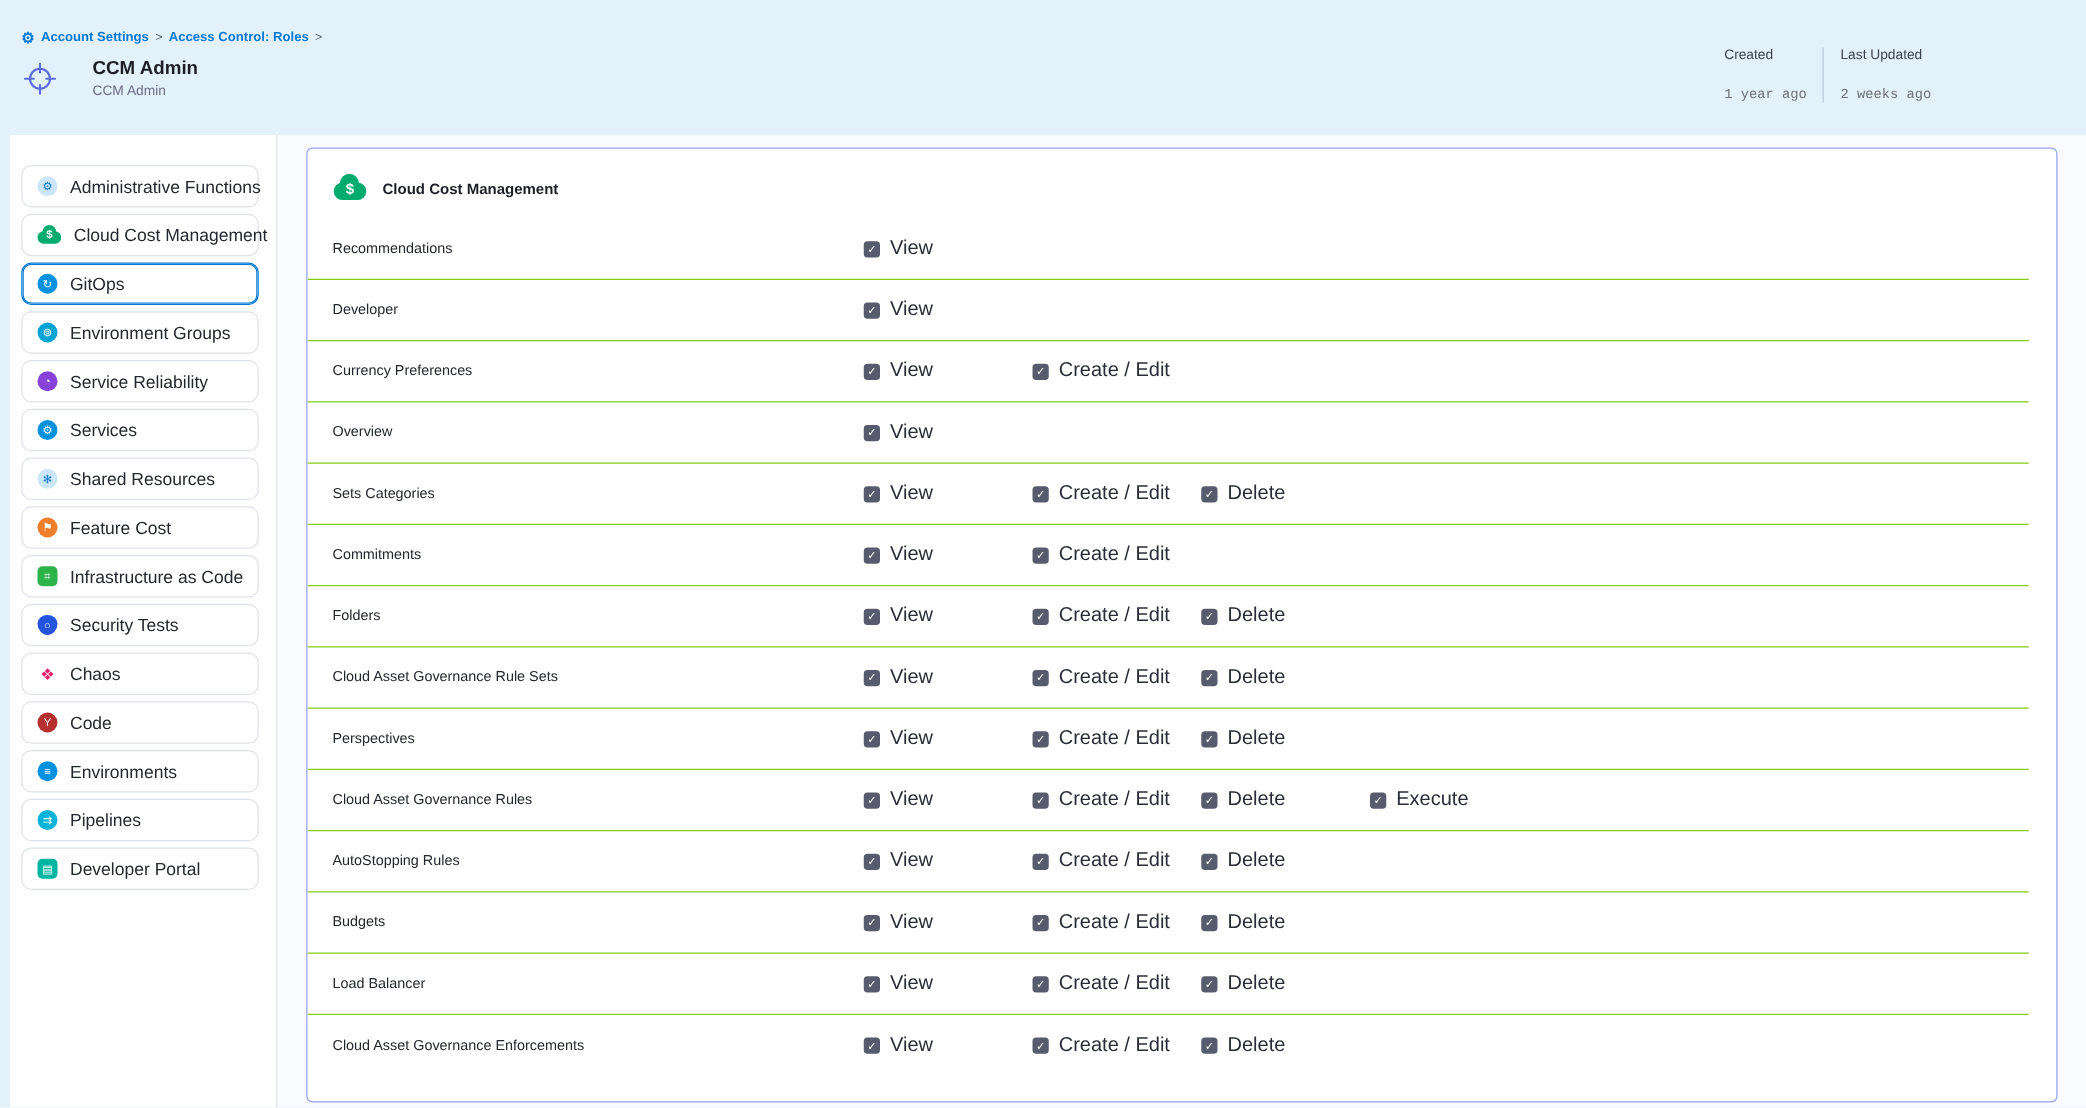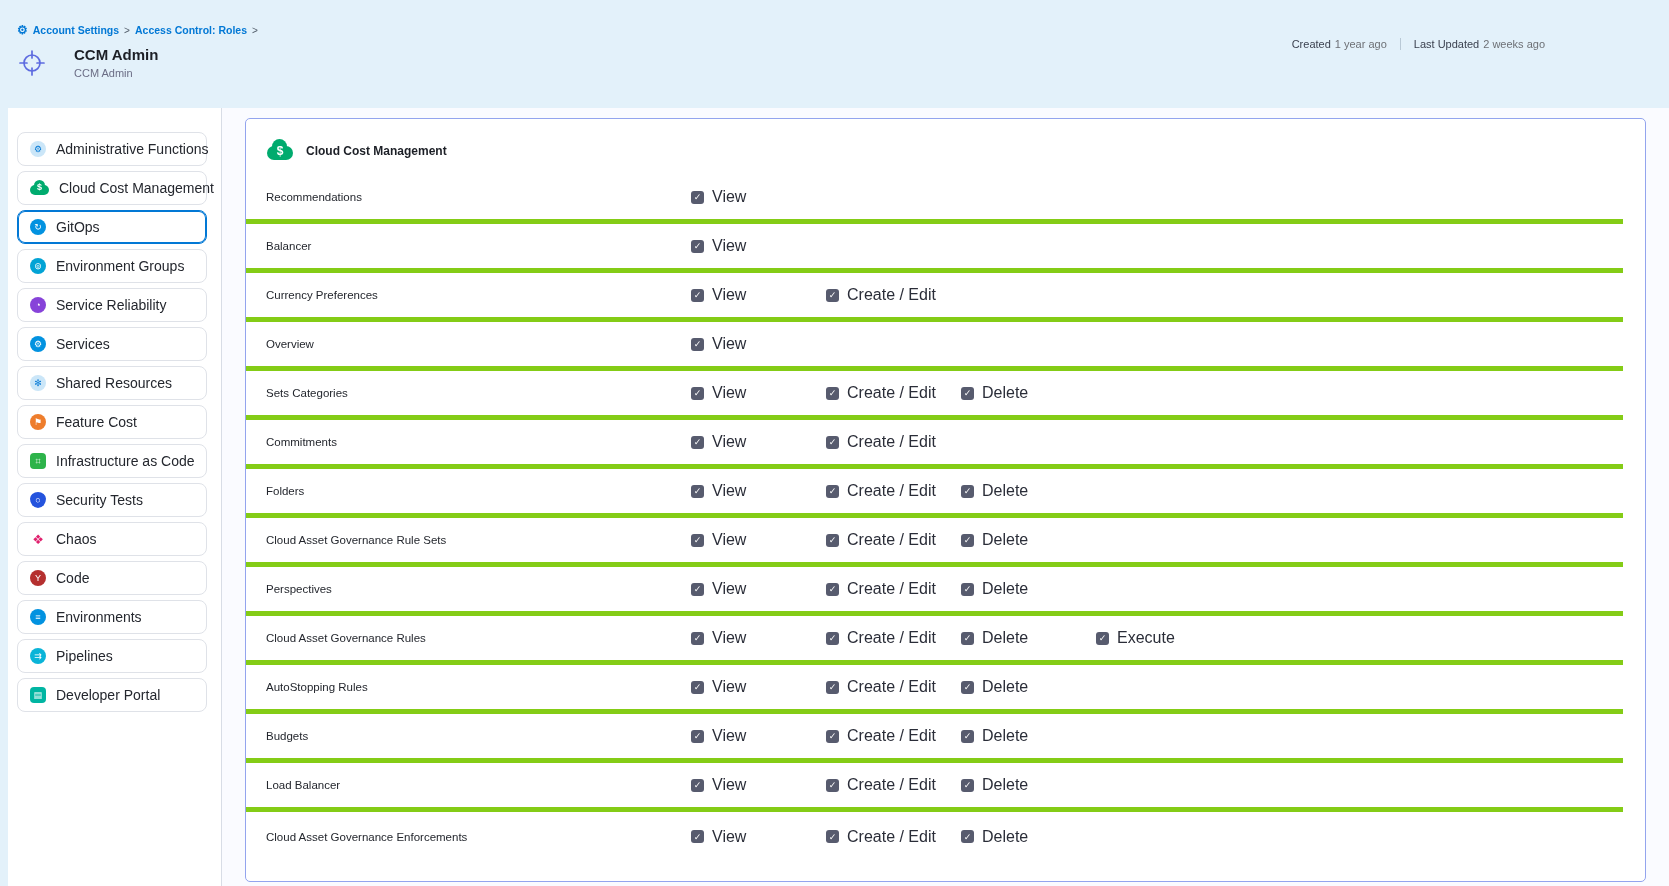--- a/index.html
+++ b/index.html
@@ -10,23 +10,23 @@
   .page-header { height:108px; position:relative; padding:24px 0 0 17px; background:#e3f1fa; }
   .breadcrumb { display:flex; align-items:center; gap:5px; font-size:10.5px; font-weight:600; }
   .breadcrumb .crumb { color:#0278d5; cursor:pointer; }
   .breadcrumb .sep { color:#55606c; font-weight:400; font-size:10px; }
   .breadcrumb .bc-gear { color:#0278d5; font-size:12px; line-height:1; }
   .title-block { display:flex; align-items:center; gap:27px; margin-top:10px; }
   .role-icon { width:30px; height:30px; display:flex; align-items:center; justify-content:center; }
   .role-title { font-size:15px; font-weight:700; color:#1c1f26; }
   .role-subtitle { font-size:11px; color:#6b6d85; margin-top:4px; }
   .meta { position:absolute; top:38px; right:124px; display:flex; align-items:stretch; }
-  .meta-col { display:flex; flex-direction:row; gap:4px; }
+  .meta-col { display:flex; flex-direction:column; gap:20px; }
   .meta-label { font-size:11px; color:#3c4250; }
-  .meta-value { font-size:11px; color:#6d7075; }
+  .meta-value { font-size:11px; color:#6d7075;font-family:Liberation Mono, monospace; }
   .meta-divider { width:1px; background:#b9c9d6; margin:0 13px; }
 
   
   .content { display:flex; height:778px; }
   .sidebar { width:214px; margin-left:8px; background:#ffffff; border-right:1px solid #d8dde6;
     padding:24px 14px 0 9px; }
   .side-item { height:34px; border:1px solid #dfe2e8; border-radius:8px; background:#fff;
     display:flex; align-items:center; gap:10px; padding-left:12px; margin-bottom:5px; cursor:pointer; }
   .side-item.selected { border:1px solid #0278d5; box-shadow:0 0 0 1px #0278d5 inset; }
   .side-label { font-size:14px; color:#24272e; white-space:nowrap; }
@@ -52,21 +52,21 @@
   .icon-lg.cloud { width:26px; height:14px; border-radius:8px; position:relative; margin-top:4px;
     display:inline-flex; flex:0 0 auto; }
   .icon-lg.cloud .bump { position:absolute; left:5px; top:-7px; width:15px; height:15px;
     border-radius:50%; background:inherit; }
   .icon-lg.cloud .sym { position:absolute; left:0; right:0; top:-5px; bottom:0; z-index:1;
     display:flex; align-items:center; justify-content:center;
     font-size:12px; font-weight:700; font-style:normal; color:#fff; }
   .panel-title { font-size:12px; font-weight:700; color:#1c1f26; }
 
   .perm-row { height:49px; display:flex; align-items:center; margin-right:22px;
-    border-bottom:5px solid #84cc16; }
+    border-bottom:1px solid #84cc16; }
   .perm-row:last-child { border-bottom:none; }
   .resource-cell { width:445px; padding-left:20px; font-size:11.5px; color:#24272e; }
   .perm-cell { width:135px; display:flex; align-items:center; gap:8px; }
   .checkbox { width:13px; height:13px; border-radius:3px; background:#575b6e; color:#fff;
     font-size:9px; display:flex; align-items:center; justify-content:center; cursor:pointer; }
   .perm-label { font-size:16px; color:#2a2d38; }
 </style>
 </head>
 <body>
 
@@ -188,21 +188,21 @@
       </div>
       <div id="perm-rows">
           <div class="perm-row">
             <div class="resource-cell">Recommendations</div>
             <div class="perm-cell">
               <span class="checkbox">✓</span>
               <span class="perm-label">View</span>
             </div>
           </div>
           <div class="perm-row">
-            <div class="resource-cell">Balancer</div>
+            <div class="resource-cell">Developer</div>
             <div class="perm-cell">
               <span class="checkbox">✓</span>
               <span class="perm-label">View</span>
             </div>
           </div>
           <div class="perm-row">
             <div class="resource-cell">Currency Preferences</div>
             <div class="perm-cell">
               <span class="checkbox">✓</span>
               <span class="perm-label">View</span>

